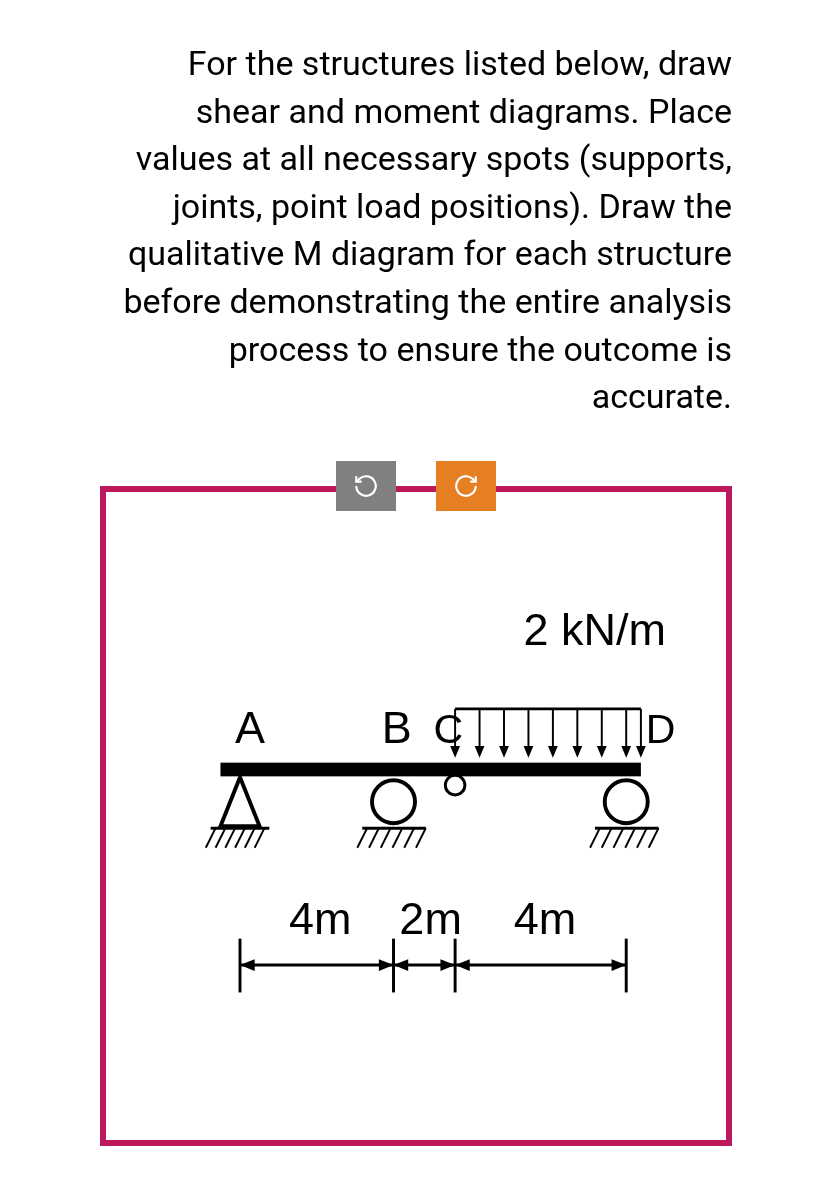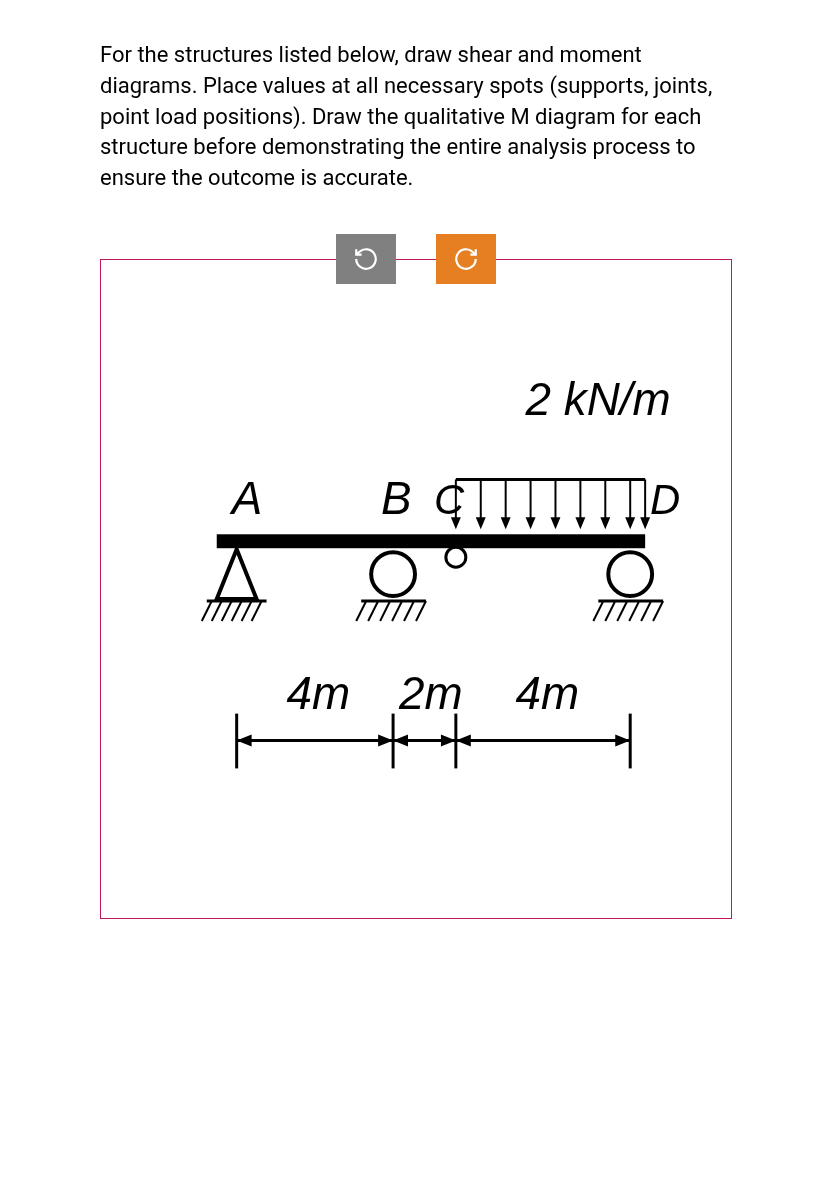--- a/index.html
+++ b/index.html
@@ -7,24 +7,25 @@
       padding: 0;
       box-sizing: border-box;
     }
     body {
       font-family: -apple-system, BlinkMacSystemFont, "Segoe UI", Roboto, sans-serif;
       background: #fff;
       width: 832px;
       padding: 40px 100px 0 100px;
     }
     .problem-text {
-      font-size: 22px;
+      font-size: 34px;
       line-height: 1.4;
       color: #000;
       margin-bottom: 40px;
+      text-align: right;
     }
     .button-row {
       display: flex;
       justify-content: center;
       gap: 40px;
       margin-bottom: 0;
       position: relative;
       z-index: 2;
     }
     .btn {
@@ -39,26 +40,25 @@
       background: #808080;
     }
     .btn-redo {
       background: #e67e22;
     }
     .btn svg {
       width: 26px;
       height: 26px;
     }
     .diagram-container {
-      border: 1px solid #be185d;
+      border: 6px solid #be185d;
       margin-top: -25px;
       padding: 80px 30px 40px 30px;
       position: relative;
       height: 660px;
-      font-style: italic;
     }
     .diagram-svg {
       width: 100%;
       height: 100%;
     }
     .handwritten {
       font-family: "Comic Sans MS", cursive, sans-serif;
     }
   </style>
 </head>

